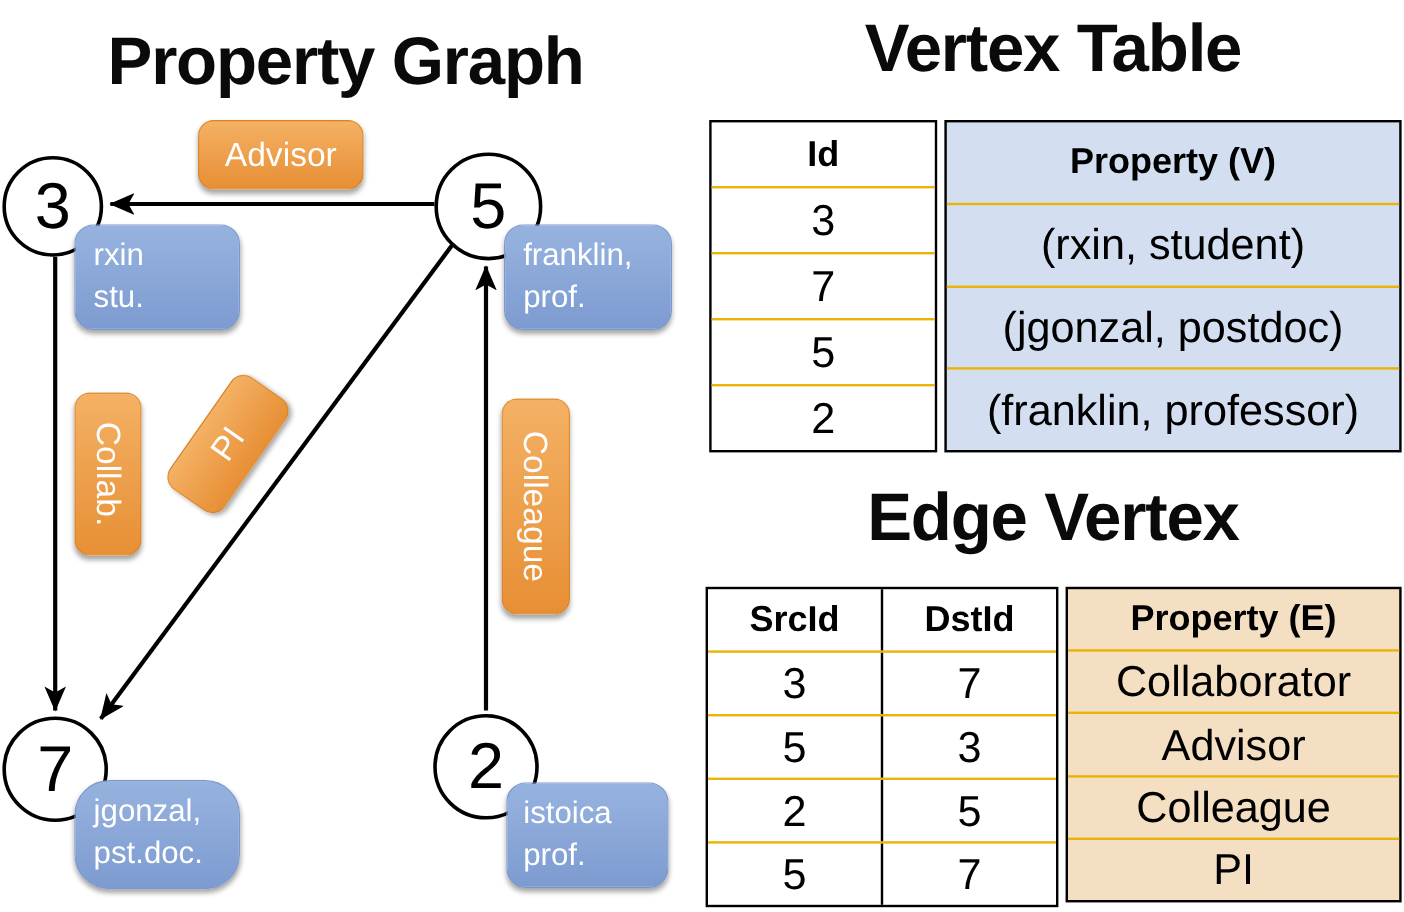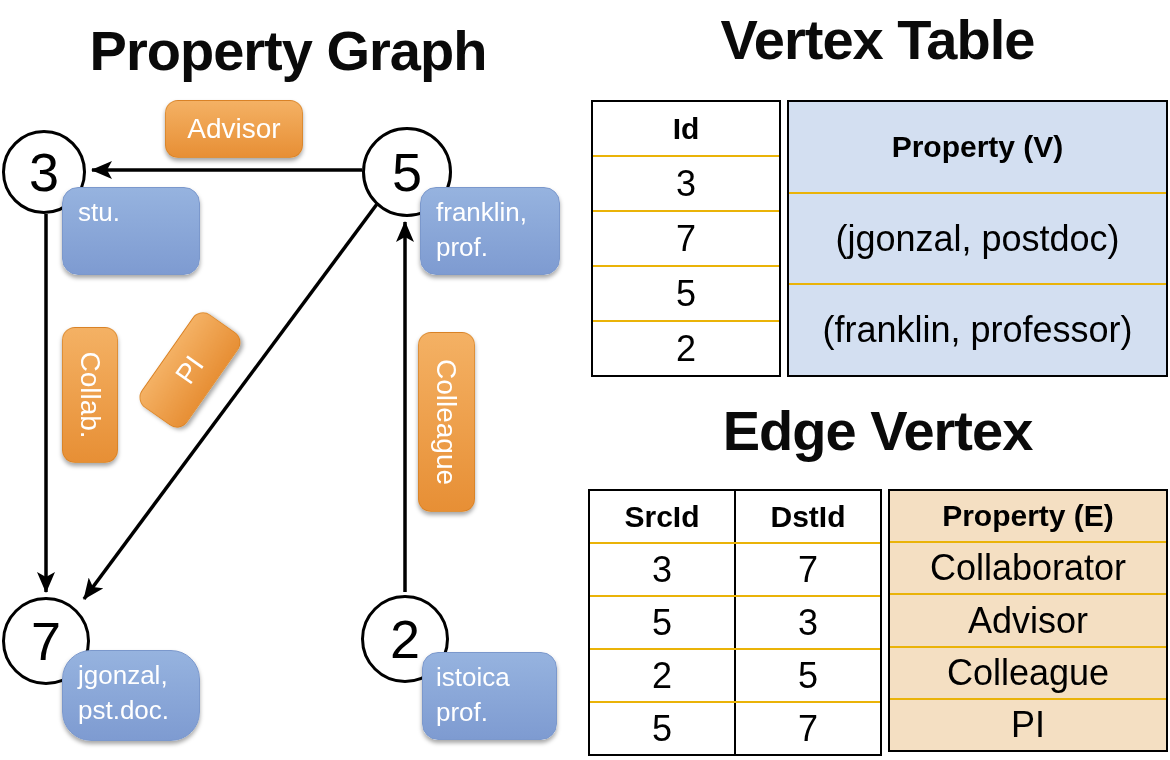--- a/index.html
+++ b/index.html
@@ -79,20 +79,21 @@
     <span>5</span>
   </div>
   <div class="node" style="left:2px;top:597px;width:88px;height:88px;">
     <span>7</span>
   </div>
   <div class="node" style="left:361px;top:595px;width:88px;height:88px;">
     <span>2</span>
   </div>
 
   <div class="vprop" style="left:62px;top:187px;width:138px;height:88px;">
+    <div>rxin</div>
     <div>stu.</div>
   </div>
   <div class="vprop" style="left:420px;top:187px;width:140px;height:88px;">
     <div>franklin,</div>
     <div>prof.</div>
   </div>
   <div class="vprop" style="left:62px;top:650px;width:138px;height:91px;border-radius:29px;">
     <div>jgonzal,</div>
     <div>pst.doc.</div>
   </div>
@@ -128,20 +129,23 @@
         <div class="cell">5</div>
       </div>
     <div class="row">
         <div class="cell">2</div>
       </div>
   </div>
 
   <div class="tbl fill-blue" style="left:787px;top:100px;width:381px;height:277px;">
     <div class="row">
         <div class="cell head">Property (V)</div>
+      </div>
+    <div class="row">
+        <div class="cell">(rxin, student)</div>
       </div>
     <div class="row">
         <div class="cell">(jgonzal, postdoc)</div>
       </div>
     <div class="row">
         <div class="cell">(franklin, professor)</div>
       </div>
   </div>
 
   <div class="tbl" style="left:588px;top:489px;width:294px;height:267px;">

